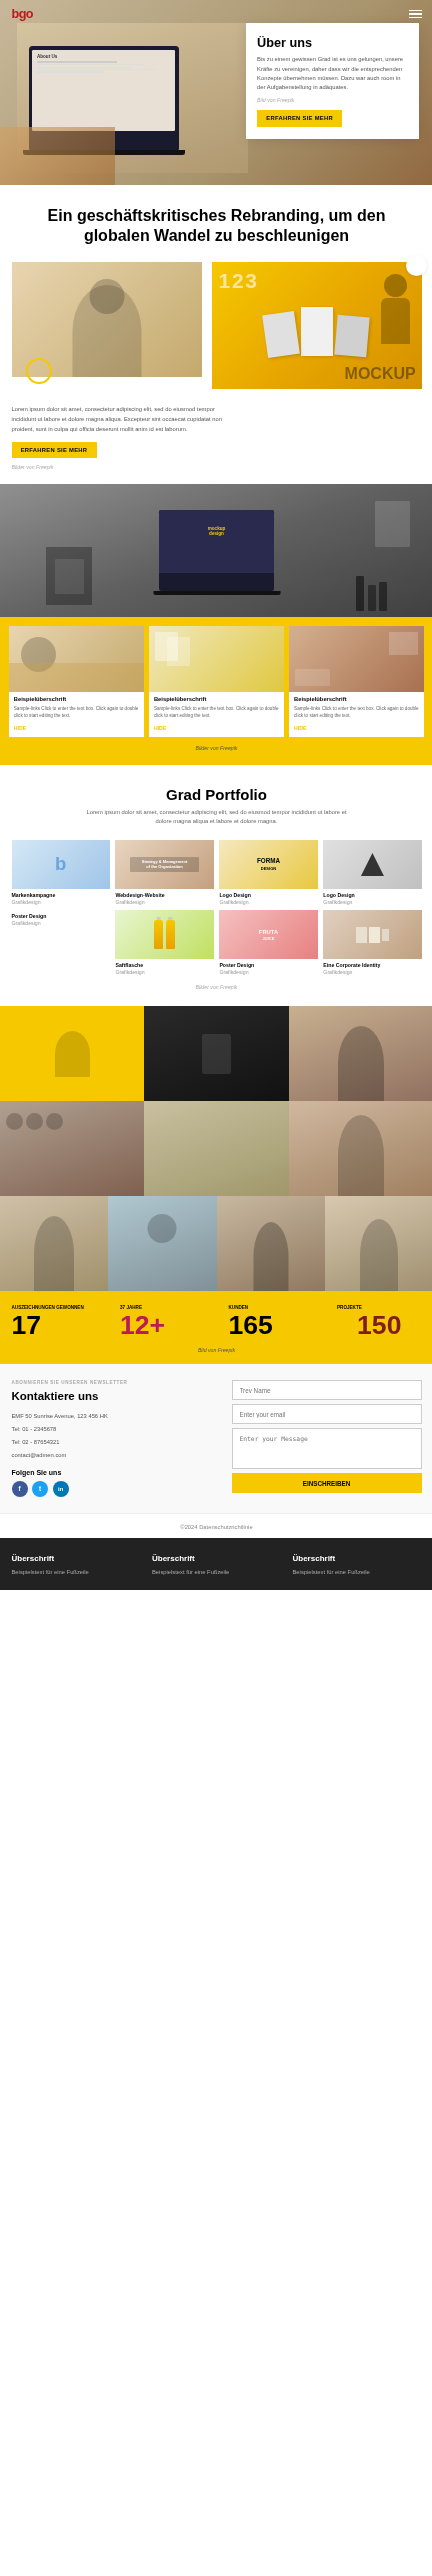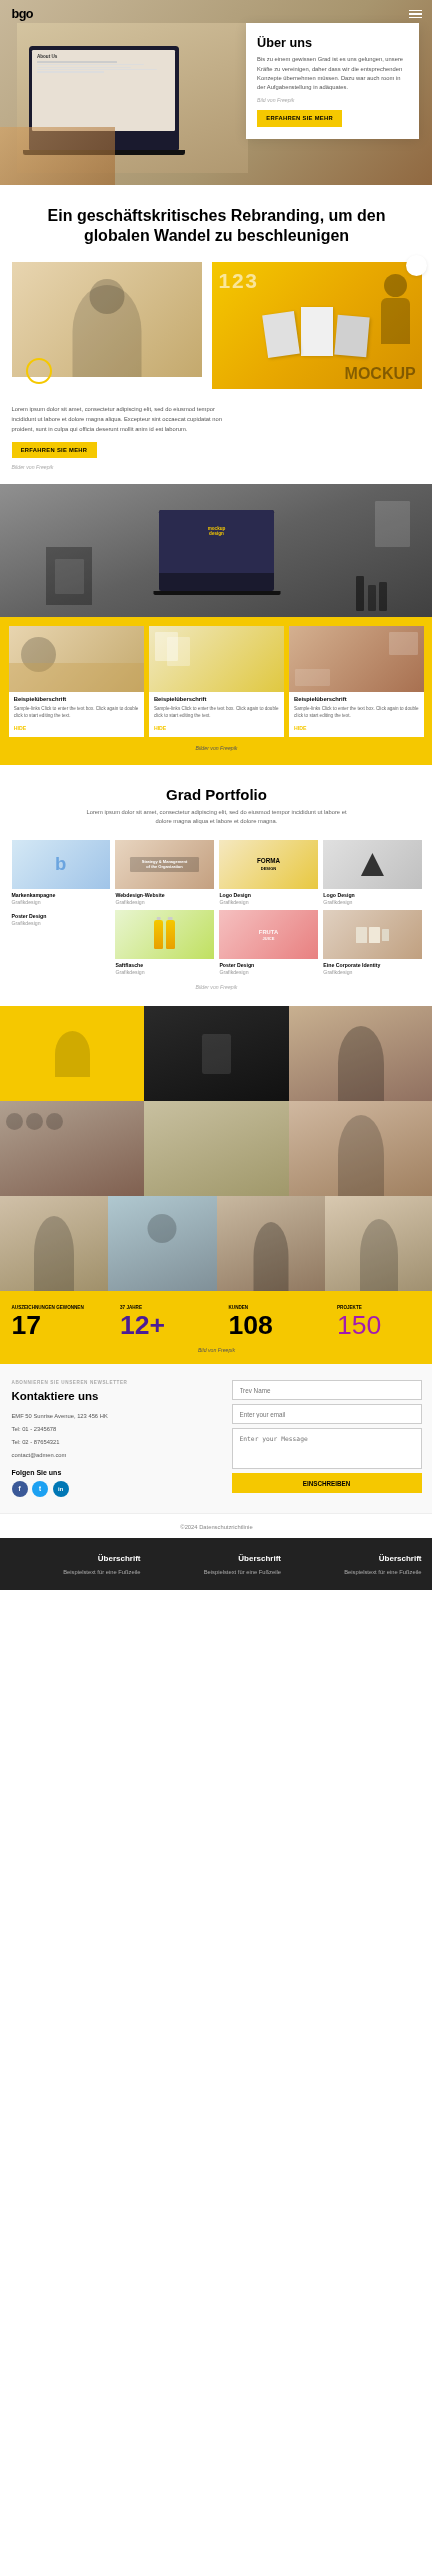--- a/index.html
+++ b/index.html
@@ -8,28 +8,28 @@
     
     nav {
       position: absolute; top: 0; left: 0; width: 433px;
       display: flex; justify-content: space-between; align-items: center;
       padding: 7px 11.5px; z-index: 100;
     }
 
     
     footer {
       background: #222; padding: 17.3px 11.5px 11.5px;
-      display: grid; grid-template-columns: repeat(3, 1fr); gap: 11.5px; text-align: right;
+      display: grid; grid-template-columns: repeat(3, 1fr); gap: 11.5px;
     }
   </style>
 </head>
 <body>
 
 <nav style="position:relative; background:transparent; padding:7px 11.5px; display:flex; justify-content:space-between; align-items:center; position:absolute; width:433px; z-index:100;">
-  <span style="font-size:12.7px;font-weight:900;color:#000000;letter-spacing:-0.6px;">bgo</span>
+  <span style="font-size:12.7px;font-weight:900;color:#b91c1c;letter-spacing:-0.6px;">bgo</span>
   <div style="display:flex;flex-direction:column;gap:2.3px;cursor:pointer;">
     <span style="display:block;width:12.7px;height:1.2px;background:#fff;"></span>
     <span style="display:block;width:12.7px;height:1.2px;background:#fff;"></span>
     <span style="display:block;width:12.7px;height:1.2px;background:#fff;"></span>
   </div>
 </nav>
 
 <section style="position:relative;height:185px;overflow:hidden;">
 
   <div style="position:absolute;top:0;left:0;width:100%;height:100%;background:linear-gradient(135deg,#c8b89a 0%,#a8956e 60%,#906840 100%);">
@@ -303,31 +303,31 @@
 <section style="background:#f5c800;padding:14px 11.5px 11.5px;">
   <div style="display:grid;grid-template-columns:repeat(4,1fr);gap:24px;">
 
     <div>
       <div style="font-size:4.6px;font-weight:700;text-transform:uppercase;color:#000;margin-bottom:1.2px;line-height:1.3;">AUSZEICHNUNGEN GEWONNEN</div>
       <div style="font-size:26.6px;font-weight:900;color:#000;line-height:1;">17</div>
     </div>
 
     <div>
       <div style="font-size:4.6px;font-weight:700;text-transform:uppercase;color:#000;margin-bottom:1.2px;line-height:1.3;">37 JAHRE</div>
-      <div style="font-size:26.6px;font-weight:900;color:#4c1d95;line-height:1;">12+</div>
+      <div style="font-size:26.6px;font-weight:900;color:#be185d;line-height:1;">12+</div>
     </div>
 
     <div>
       <div style="font-size:4.6px;font-weight:700;text-transform:uppercase;color:#000;margin-bottom:1.2px;line-height:1.3;">KUNDEN</div>
-      <div style="font-size:26.6px;font-weight:900;color:#000;line-height:1;">108</div>
+      <div style="font-size:26.6px;font-weight:900;color:#000;line-height:1;">165</div>
     </div>
 
     <div>
       <div style="font-size:4.6px;font-weight:700;text-transform:uppercase;color:#000;margin-bottom:1.2px;line-height:1.3;">PROJEKTE</div>
-      <div style="font-size:26.6px;font-weight:400;color:#a21caf;line-height:1;">150</div>
+      <div style="font-size:26.6px;font-weight:700;color:#7f1d1d;line-height:1;text-align:center;">150</div>
     </div>
   </div>
   <p style="font-size:5.2px;color:#555;text-align:center;margin-top:8px;font-style:italic;">Bild von Freepik</p>
 </section>
 
 <section style="background:#f9f9f9;padding:16px 11.5px;">
   <div style="display:grid;grid-template-columns:1fr 1fr;gap:30px;align-items:start;">
 
     <div>
       <div style="font-size:4.6px;font-weight:700;text-transform:uppercase;color:#aaa;letter-spacing:0.6px;margin-bottom:3.5px;line-height:1.4;">ABONNIEREN SIE UNSEREN NEWSLETTER</div>

